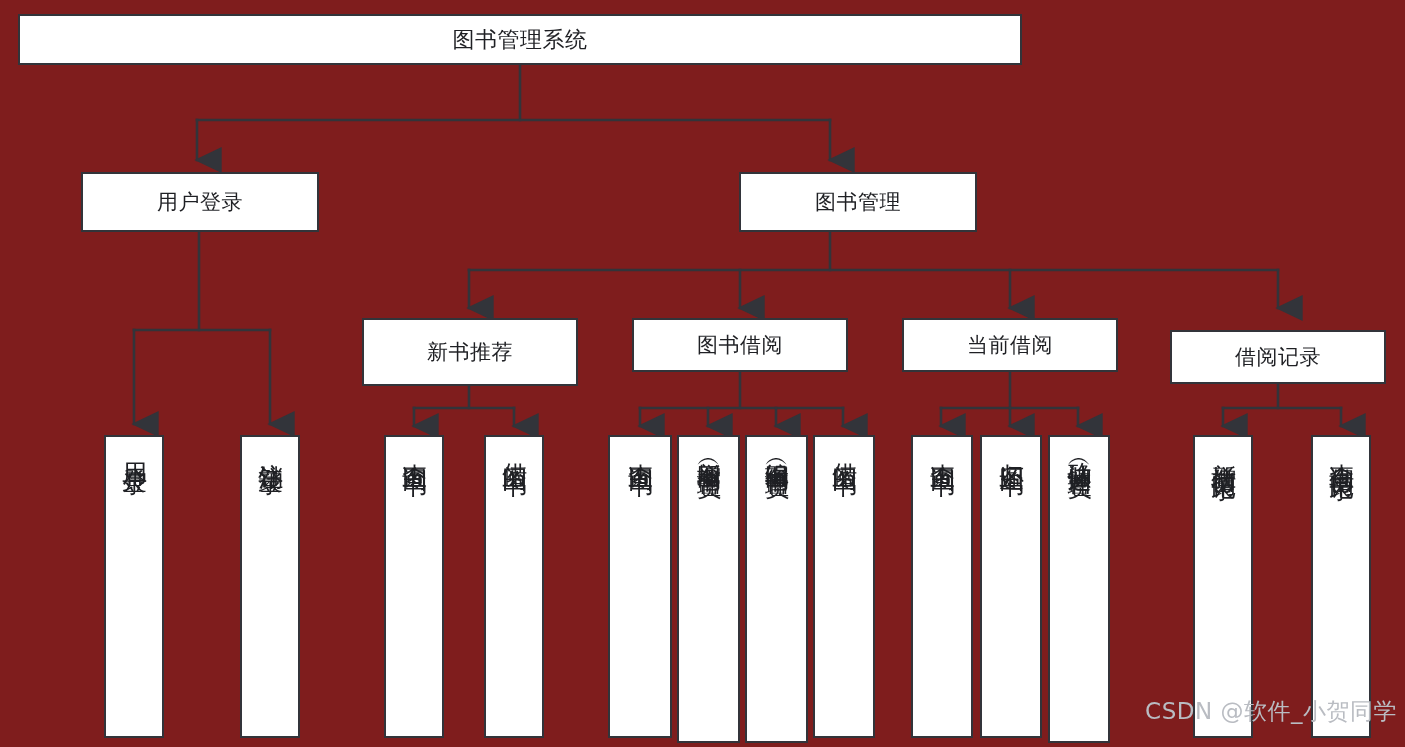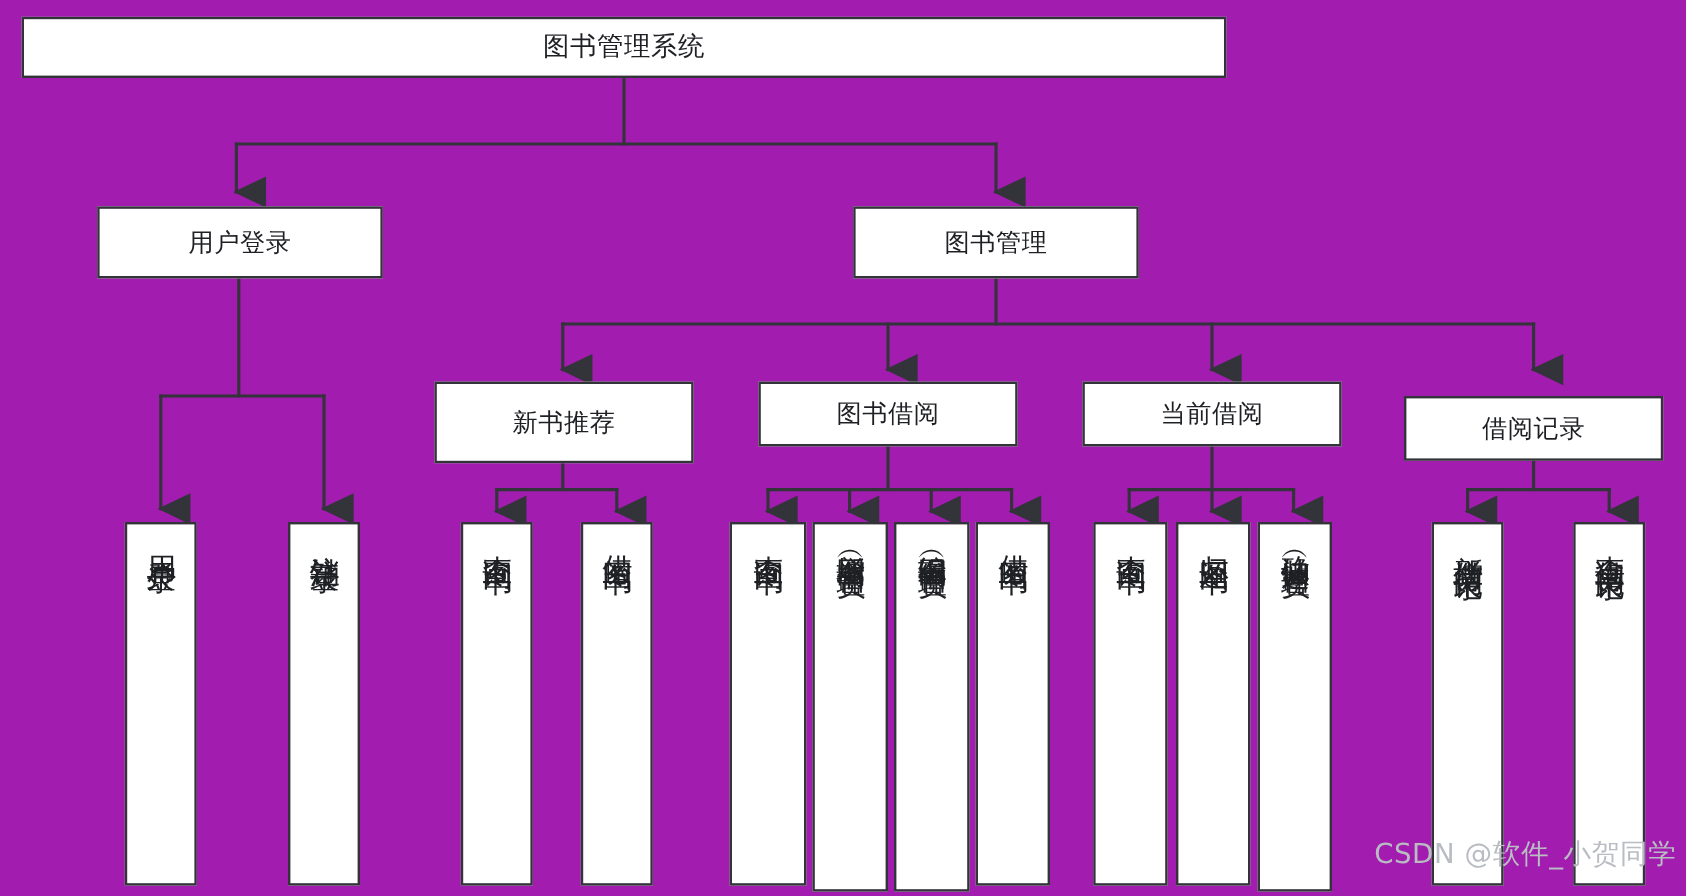--- a/index.html
+++ b/index.html
@@ -5,21 +5,21 @@
 <style>
   html,body{margin:0;padding:0;background:#ffffff;}
   body{
     font-family:"DejaVu Sans","Liberation Sans",sans-serif;
     color:#1a1a1a;
   }
   #canvas{
     position:relative;
     width:1405px;
     height:747px;
-    background:#a21caf;
+    background:#7f1d1d;
     overflow:hidden;
   }
   #edges{
     position:absolute;
     left:0;top:0;
     width:1405px;
     height:747px;
     pointer-events:none;
   }
   .node{
@@ -134,21 +134,21 @@
     </g>
   </svg>
 
   <div class="node h root" style="left:18px;top:14px;width:1004px;height:51px;">
     <span class="label">图书管理系统</span>
   </div>
 
   <div class="node h" style="left:81px;top:172px;width:238px;height:60px;">
     <span class="label">用户登录</span>
   </div>
-  <div class="node h" style="left:711px;top:172px;width:238px;height:60px;">
+  <div class="node h" style="left:739px;top:172px;width:238px;height:60px;">
     <span class="label">图书管理</span>
   </div>
 
   <div class="node h" style="left:362px;top:318px;width:216px;height:68px;">
     <span class="label">新书推荐</span>
   </div>
   <div class="node h" style="left:902px;top:318px;width:216px;height:54px;">
     <span class="label">当前借阅</span>
   </div>
   <div class="node h" style="left:632px;top:318px;width:216px;height:54px;">

